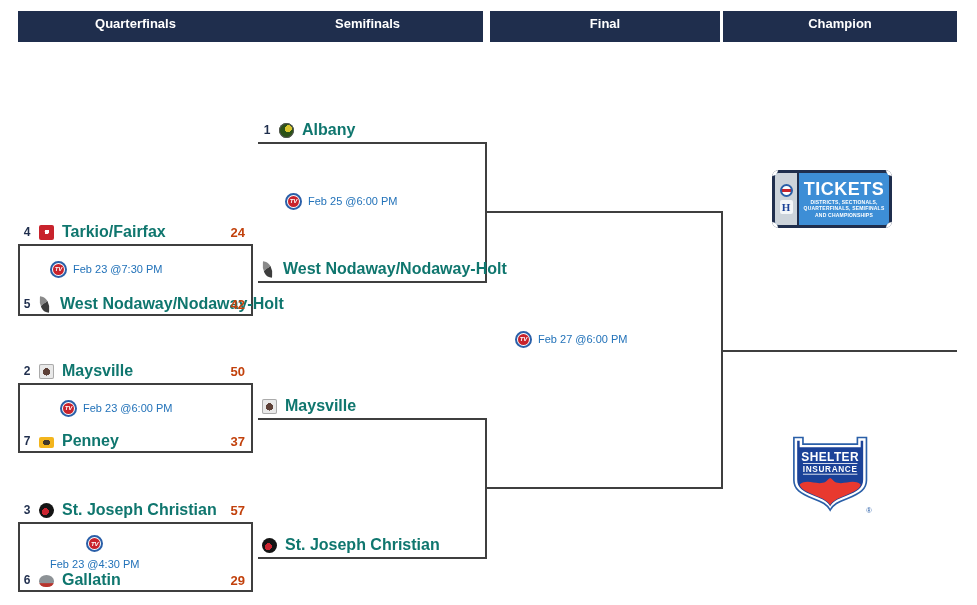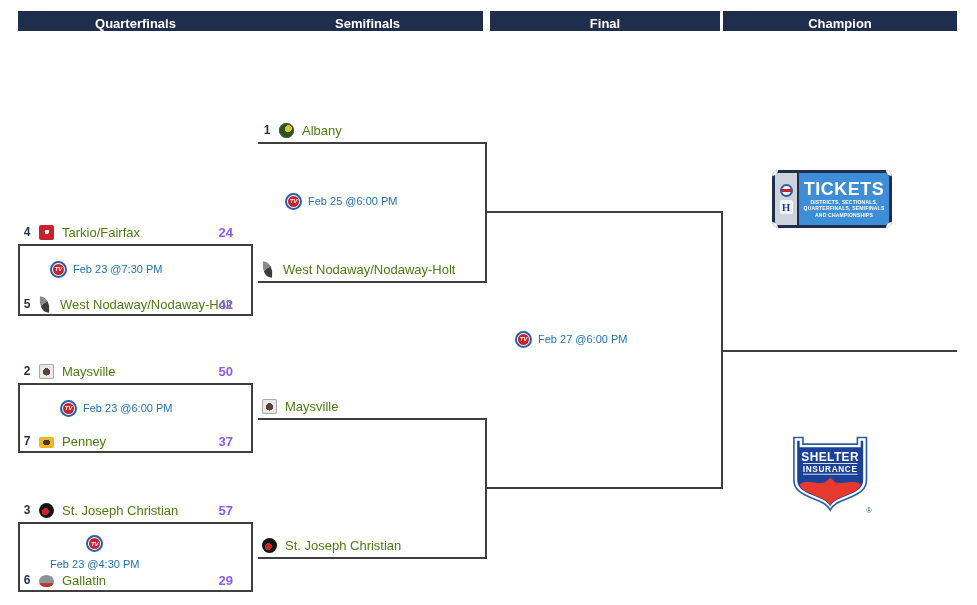--- a/index.html
+++ b/index.html
@@ -1,37 +1,37 @@
 <!DOCTYPE html>
 <html><head>
 <meta charset="utf-8">
 <style>
   html,body{margin:0;padding:0;background:#fff;}
   .canvas{position:relative;width:977px;height:605px;background:#fff;
           font-family:"Liberation Sans",sans-serif;overflow:hidden;}
 
   
-  .hdr{position:absolute;top:11px;height:20px;line-height:26px;background:#1f2e4d;
+  .hdr{position:absolute;top:11px;height:31px;line-height:26px;background:#1f2e4d;
        color:#fff;font-weight:700;font-size:13px;text-align:center;}
 
   
   .hline,.vline{position:absolute;background:#3f3f3f;}
   .hline{height:2px;} .vline{width:2px;}
 
   
   .qfbox{position:absolute;left:18px;width:235px;border:2px solid #3f3f3f;
          box-sizing:border-box;background:#fff;}
 
   
   .trow{position:absolute;height:20px;display:flex;align-items:center;}
   .seed{width:12px;margin-left:3px;text-align:center;font-size:12px;font-weight:700;color:#1f2e4d;flex:none;}
   .ticon{width:15px;height:15px;margin:0 8px 0 6px;flex:none;display:block;}
   .srow .noseed{margin-left:4px;}
-  .tname{font-size:13px;font-weight:400;color:#4d7c0f;text-decoration:none;white-space:nowrap;cursor:pointer;}
-  .tscore{position:absolute;right:20px;font-size:13px;font-weight:700;color:#8b5cf6;}
+  .tname{font-size:16px;font-weight:700;color:#0f766e;text-decoration:none;white-space:nowrap;cursor:pointer;}
+  .tscore{position:absolute;right:8px;font-size:13px;font-weight:700;color:#c2410c;}
 
   
   .ticon-albany{border-radius:50%;background:radial-gradient(circle at 62% 38%,#d8c62d 0 26%,#2c5216 27% 100%);box-shadow:inset 0 0 0 1px #555;}
   .ticon-tarkio{border-radius:2px;background:radial-gradient(circle at 52% 46%,#fff 0 20%,#c8232c 21% 100%);}
   .ticon-feather{width:11px;height:15px;margin-right:10px;background:linear-gradient(135deg,#8a8a8a 0 45%,#3d3d3d 46% 100%);border-radius:0 90% 0 90%;transform:rotate(8deg);}
   .ticon-maysville{border-radius:2px;background:radial-gradient(circle at 50% 52%,#5d4037 0 34%,#e9e9e9 35%);box-shadow:inset 0 0 0 1px #aaa;}
   .ticon-penney{height:11px;margin-top:2px;border-radius:2px;background:radial-gradient(ellipse at 50% 50%,#41372a 0 32%,#f3b51d 33%);}
   .ticon-stjoseph{border-radius:50%;background:radial-gradient(circle at 42% 58%,#cb2430 0 28%,#141414 29%);}
   .ticon-gallatin{height:12px;margin-top:2px;border-radius:50% 50% 45% 45%;background:linear-gradient(180deg,#8d9296 0 70%,#b8342c 71% 100%);}
 

